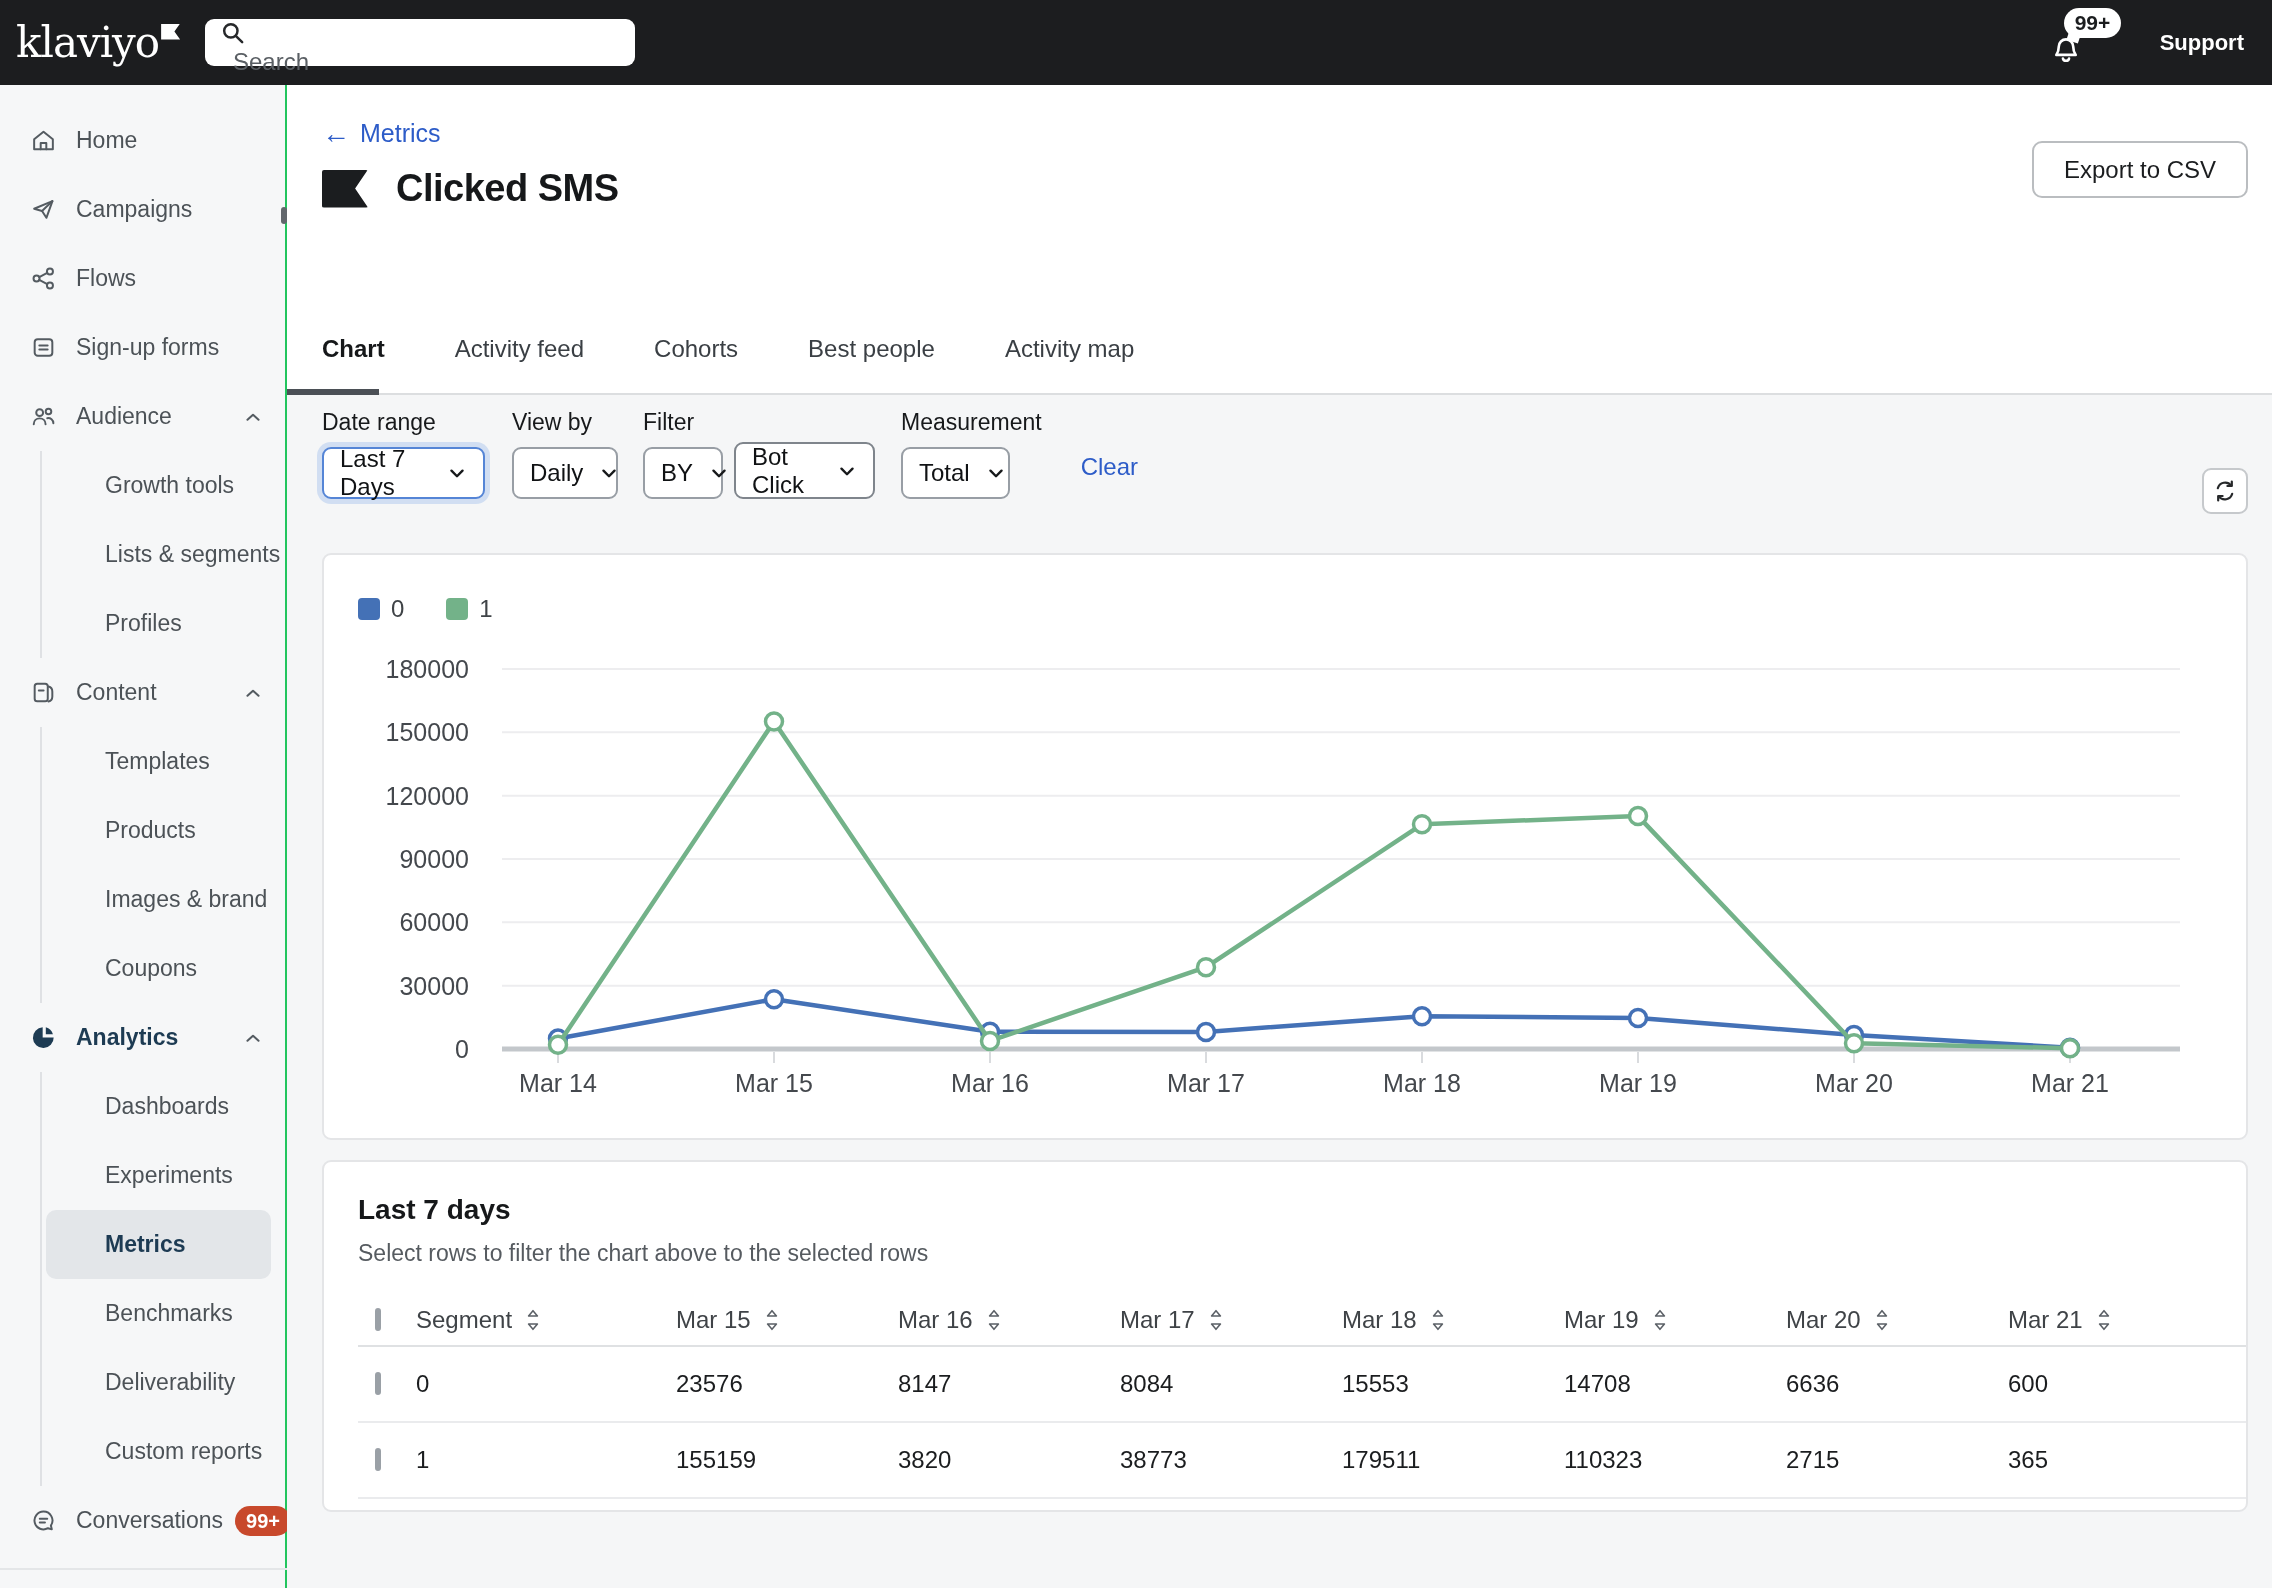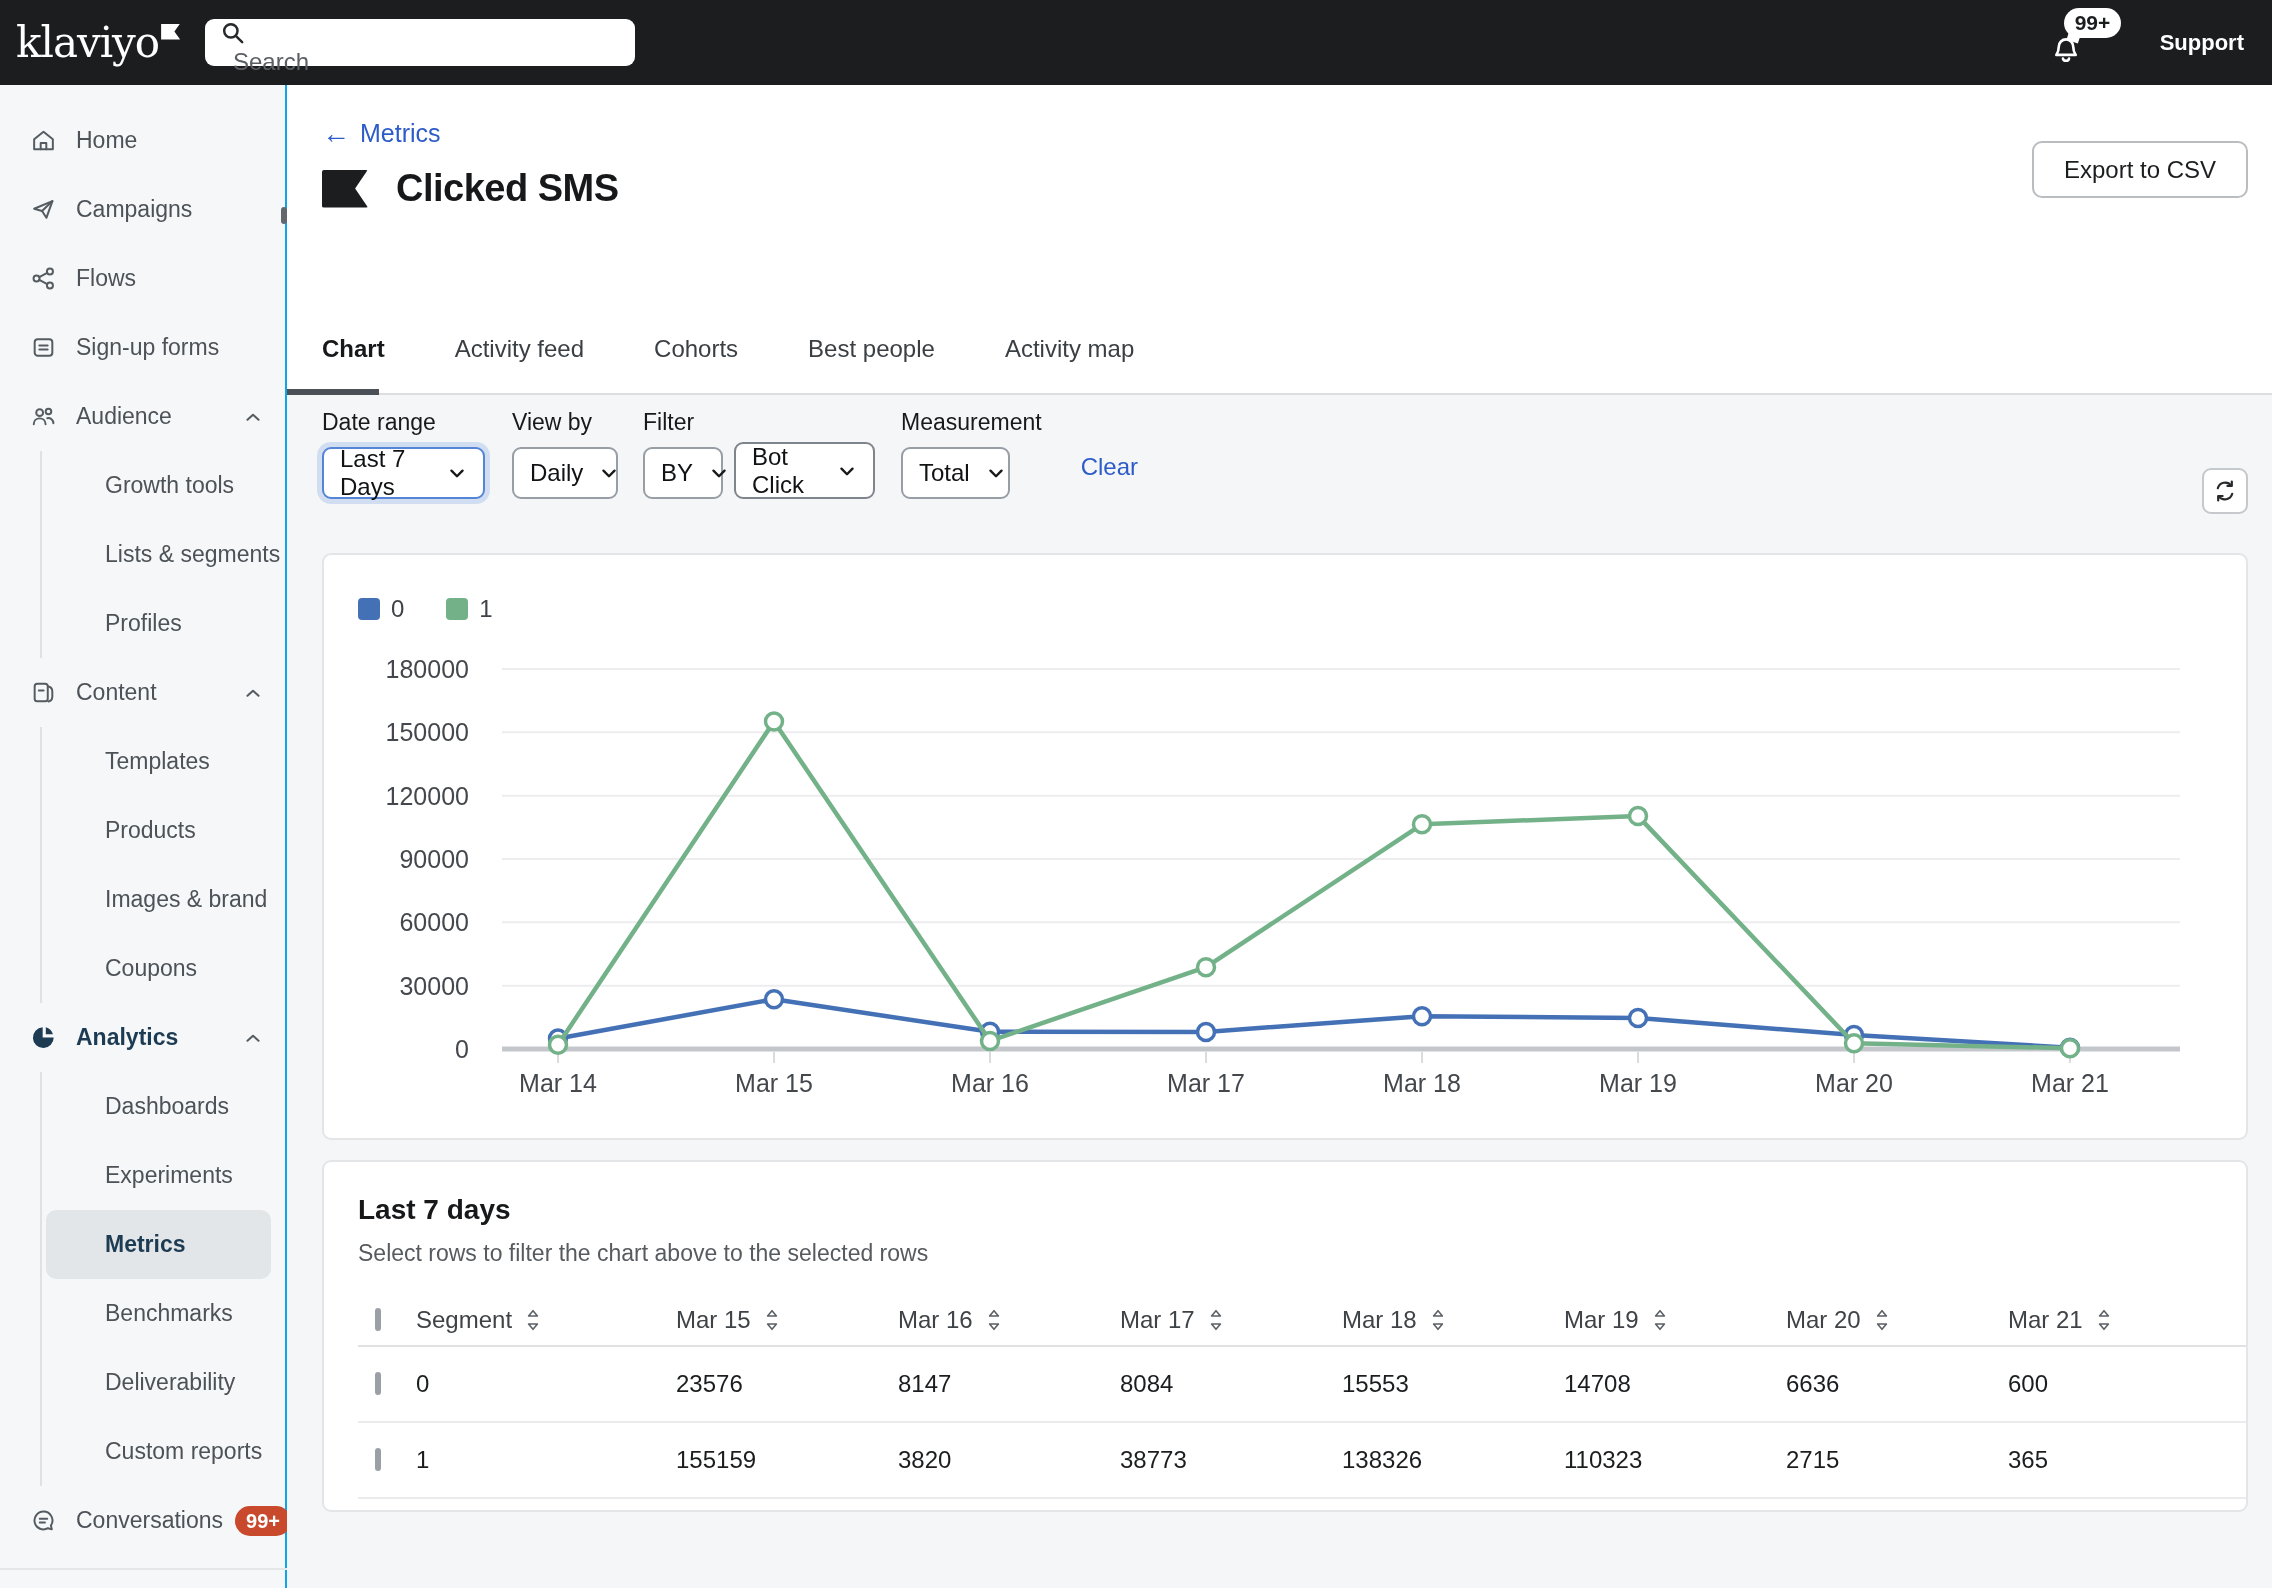--- a/index.html
+++ b/index.html
@@ -23,21 +23,21 @@
   .top-right{position:absolute;right:0;top:0;height:85px;display:flex;align-items:center;}
   .bell-wrap{position:relative;width:46px;height:50px;margin-right:66px;cursor:pointer;}
   .bell-badge{position:absolute;left:16px;top:-10px;background:#fff;color:#1b1d1f;font-size:21px;
               font-weight:bold;padding:2px 11px;border-radius:16px;line-height:26px;}
   .bell-badge:after{content:"";position:absolute;left:4px;bottom:-4px;width:12px;height:12px;
               background:#fff;transform:rotate(18deg);}
   .support{color:#fff;font-size:22px;font-weight:600;margin-right:28px;cursor:pointer;}
 
   
   .sidebar{position:absolute;left:0;top:85px;width:287px;height:1503px;background:#f6f7f8;
-           border-right:2px solid #0ea5e9;padding-top:21px;}
+           border-right:2px solid #22c55e;padding-top:21px;}
   .s-item{display:flex;align-items:center;height:69px;padding:0 20px 0 30px;cursor:pointer;
           color:#4c5257;font-size:23px;}
   .s-item .s-icon{width:27px;height:27px;margin-right:19px;display:inline-flex;color:#545b61;}
   .s-item.active-section{color:#1d3b53;font-weight:700;}
   .s-item.active-section .s-icon{color:#1d3b53;}
   .s-chevron{margin-left:auto;display:inline-flex;width:24px;height:24px;color:#545b61;}
   .s-sub{margin-left:40px;border-left:2px solid #dfe1e4;padding-left:30px;}
   .s-subitem{height:69px;display:flex;align-items:center;padding-left:33px;font-size:23px;
              color:#4c5257;cursor:pointer;}
   .s-subitem.active{background:#e3e6e9;border-radius:10px;margin-left:-26px;margin-right:14px;
@@ -510,21 +510,21 @@
               <div class="td">14708</div>
               <div class="td">6636</div>
               <div class="td">600</div>
             </div>
             <div class="trow tdata">
               <div><span class="cb"></span></div>
               <div class="td seg">1</div>
               <div class="td">155159</div>
               <div class="td">3820</div>
               <div class="td">38773</div>
-              <div class="td">138326</div>
+              <div class="td">179511</div>
               <div class="td">110323</div>
               <div class="td">2715</div>
               <div class="td">365</div>
             </div>
           </div>
       </div>
     </div>
   </div>
 </div>
 

